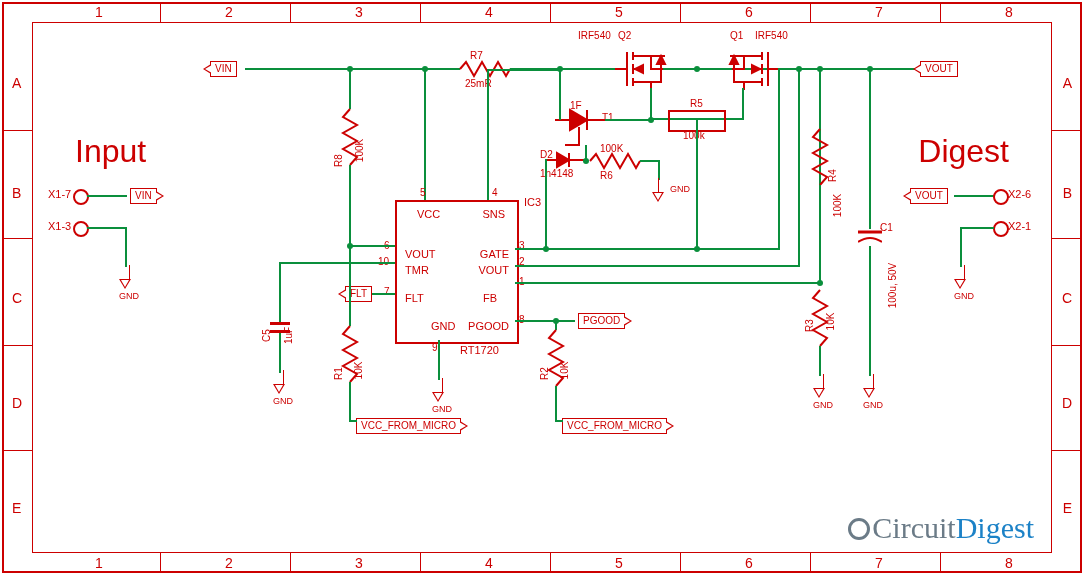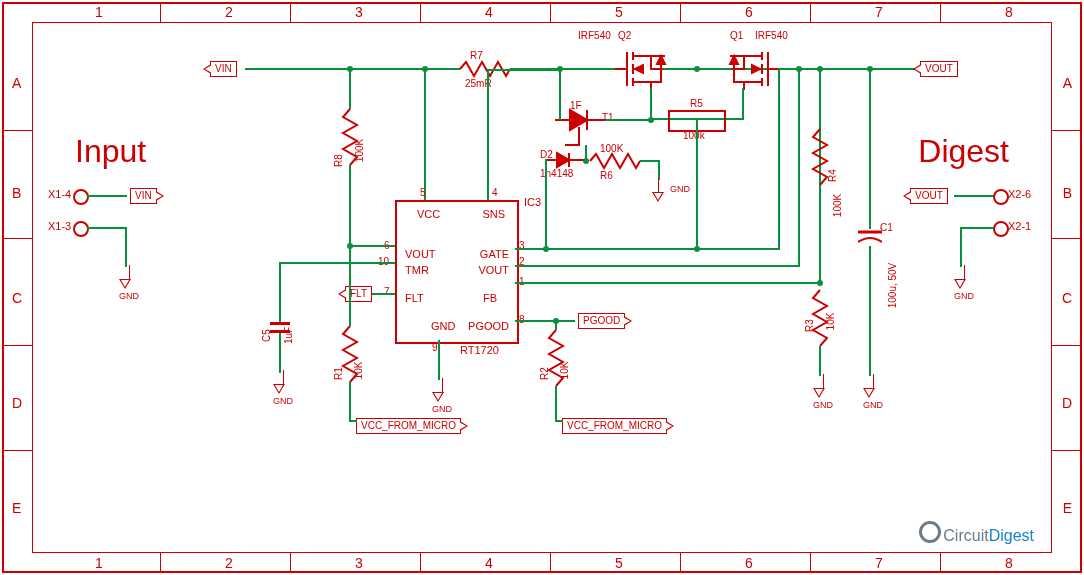--- a/index.html
+++ b/index.html
@@ -38,21 +38,21 @@
   .ic { position:absolute; border:2px solid #c00; background:#fff; }
   .ic .p { position:absolute; color:#c00; font-size:11px; }
   
   .res-h { position:absolute; height:14px; }
   .res-h svg, .res-v svg { overflow:visible; }
   .res-v { position:absolute; width:14px; }
   
   .cap span { display:block; background:#c00; }
   
   
-  .logo { position:absolute; font-size:16px; }
+  .logo { position:absolute; font-size:30px;font-family:Liberation Serif, serif; }
   .logo .c1 { color:#6b7b87; font-weight:400; }
   .logo .c2 { color:#1c82c7; font-weight:400; }
   .logo .dot { display:inline-block; width:16px; height:16px; border:3px solid #6b7b87; border-radius:50%; vertical-align:-2px; margin-right:2px; }
 </style>
 </head>
 <body>
 
 <div class="sheet">
   <div class="border-outer"></div>
   <div class="border-inner"></div>
@@ -112,21 +112,21 @@
 
   <div class="big" style="position:absolute; left:75px; top:133px;">Input</div>
   <div class="big" style="position:absolute; right:75px; top:133px;">Digest</div>
 
 
   <div class="logo" style="right:50px; bottom:30px;">
     <span class="dot"></span><span class="c1">C</span><span class="c1">ircuit</span><span class="c2">Digest</span>
   </div>
 
   <div class="pin" style="left:80px; top:196px;"></div>
-  <div class="lbl" style="left:48px; top:188px;">X1-4</div>
+  <div class="lbl" style="left:48px; top:188px;">X1-7</div>
   <div class="w" style="left:87px; top:195px; width:40px; height:2px;"></div>
   <div class="nl right" style="left:130px; top:188px;">VIN</div>
 
   <div class="pin" style="left:80px; top:228px;"></div>
   <div class="lbl" style="left:48px; top:220px;">X1-3</div>
   <div class="w" style="left:87px; top:227px; width:40px; height:2px;"></div>
   <div class="w" style="left:125px; top:227px; width:2px; height:40px;"></div>
   <div class="gnd" style="left:119px; top:265px;">
       <div class="stem"></div>
       <div class="arrow"></div>

